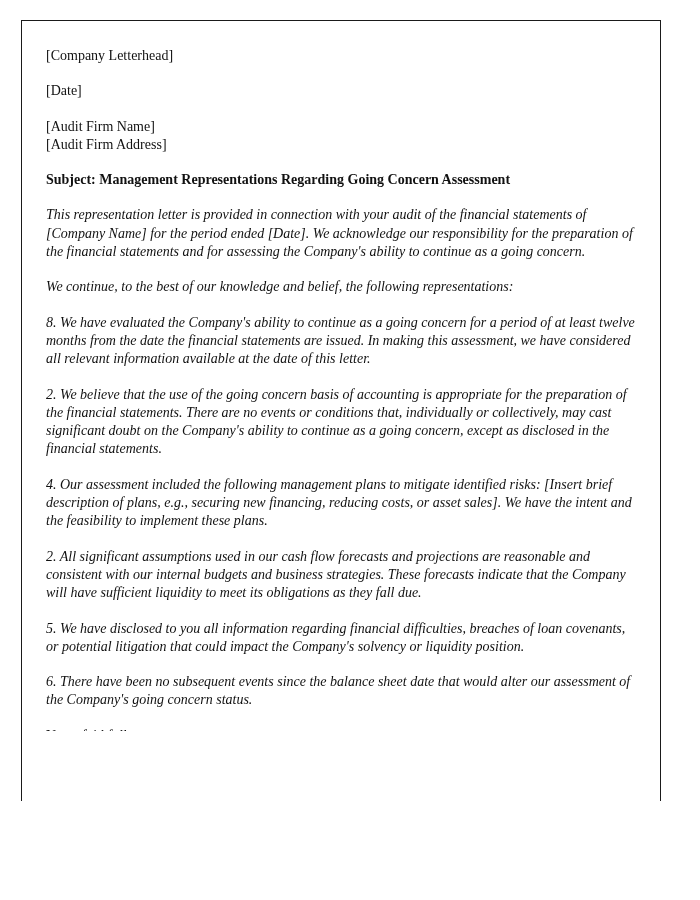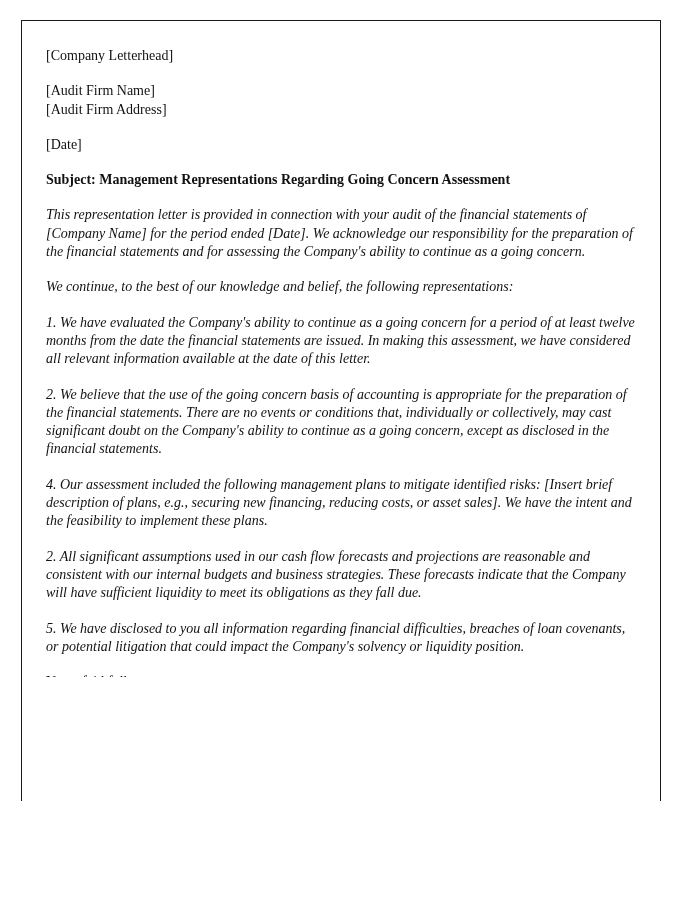--- a/index.html
+++ b/index.html
@@ -76,39 +76,40 @@
 <body>
 
 <div id="page-sheet">
   <div id="letter-body">
 
     <div class="block">
       <span class="addr-line">[Company Letterhead]</span>
     </div>
 
     <div class="block">
-      <span class="addr-line">[Audit Firm Name]</span>
-      <span class="addr-line">[Audit Firm Address]</span>
+      <span class="addr-line">[Date]</span>
     </div>
 
     <div class="block">
-      <span class="addr-line">[Date]</span>
+      <span class="addr-line">[Audit Firm Name]</span>
+      <span class="addr-line">[Audit Firm Address]</span>
     </div>
 
     <div class="subject">Subject: Management Representations Regarding Going Concern Assessment</div>
 
 
     <div class="para">This representation letter is provided in connection with your audit of the financial statements of [Company Name] for the period ended [Date]. We acknowledge our responsibility for the preparation of the financial statements and for assessing the Company's ability to continue as a going concern.</div>
 
     <div class="para">We continue, to the best of our knowledge and belief, the following representations:</div>
 
-    <div class="para">1. We have evaluated the Company's ability to continue as a going concern for a period of at least twelve months from the date the financial statements are issued. In making this assessment, we have considered all relevant information available at the date of this letter.</div>
+    <div class="para">8. We have evaluated the Company's ability to continue as a going concern for a period of at least twelve months from the date the financial statements are issued. In making this assessment, we have considered all relevant information available at the date of this letter.</div>
     <div class="para">2. We believe that the use of the going concern basis of accounting is appropriate for the preparation of the financial statements. There are no events or conditions that, individually or collectively, may cast significant doubt on the Company's ability to continue as a going concern, except as disclosed in the financial statements.</div>
     <div class="para">4. Our assessment included the following management plans to mitigate identified risks: [Insert brief description of plans, e.g., securing new financing, reducing costs, or asset sales]. We have the intent and the feasibility to implement these plans.</div>
     <div class="para">2. All significant assumptions used in our cash flow forecasts and projections are reasonable and consistent with our internal budgets and business strategies. These forecasts indicate that the Company will have sufficient liquidity to meet its obligations as they fall due.</div>
     <div class="para">5. We have disclosed to you all information regarding financial difficulties, breaches of loan covenants, or potential litigation that could impact the Company's solvency or liquidity position.</div>
+    <div class="para">6. There have been no subsequent events since the balance sheet date that would alter our assessment of the Company's going concern status.</div>
 
     <div class="clipped-line-wrap">
       <span class="clipped-line">Yours faithfully,</span>
     </div>
 
   </div>
 </div>
 
 </body></html>

